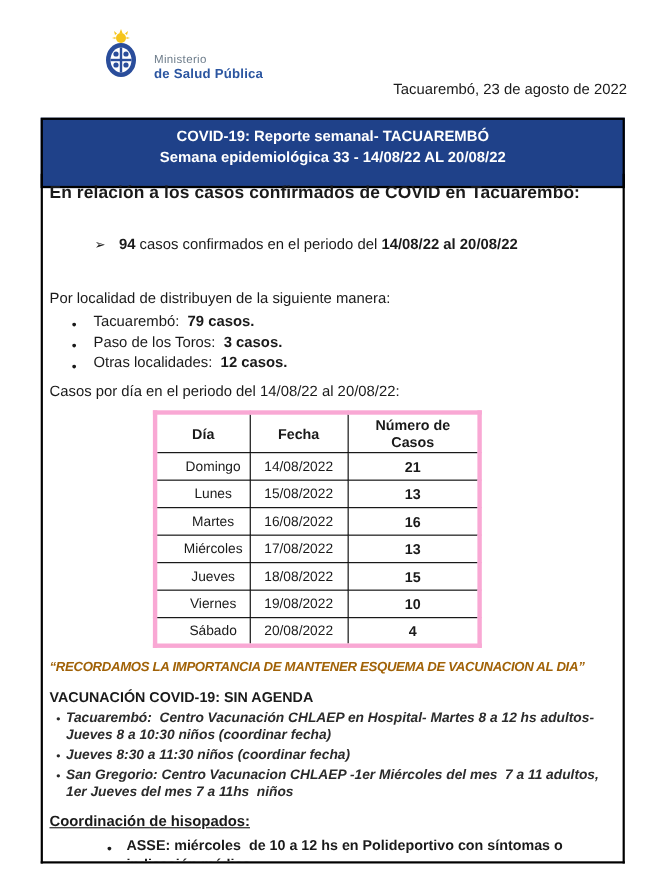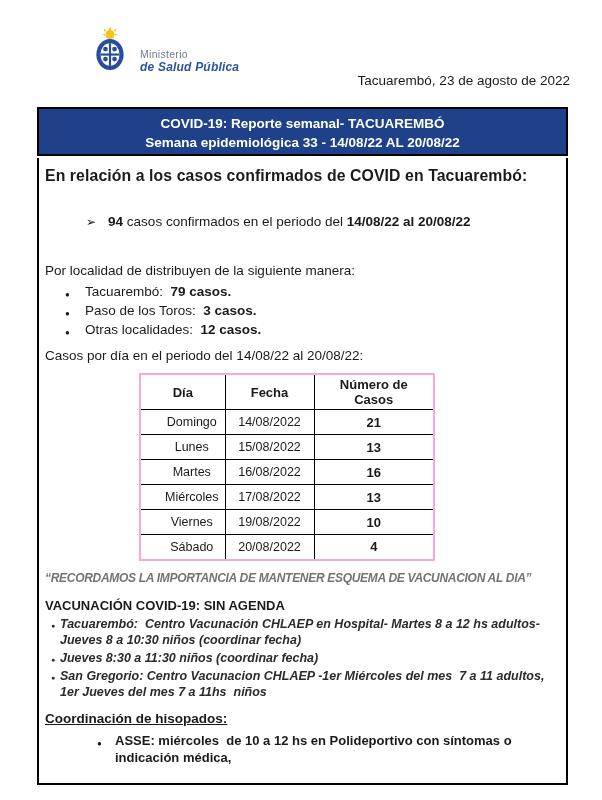--- a/index.html
+++ b/index.html
@@ -11,28 +11,28 @@
     font-family: "Liberation Sans", sans-serif;
     color: #1a1a1a;
     overflow: hidden;
   }
   
   .logo {
     position: absolute; left: 90px; top: 26px;
     display: flex; align-items: flex-end; gap: 10px;
   }
   .logo-text .l1 { font-size: 10.5px; color: #6e7d8b; letter-spacing: 0.3px; }
-  .logo-text .l2 { font-size: 12px; color: #2b55a0; font-weight: bold; letter-spacing: 0.2px; font-style: italic; }
+  .logo-text .l2 { font-size: 12px; color: #2b55a0; font-weight: bold; letter-spacing: 0.2px; }
   .dateline {
     position: absolute; right: 32px; top: 73px;
     font-size: 13.5px; color: #1a1a1a;
   }
   
   .banner {
-    position: absolute; left: 37px; top: 107px; width: 531px; height: 49px;
+    position: absolute; left: 37px; top: 107px; width: 531px; height: 64px;
     background: #1f4189; border: 2px solid #000;
     color: #ffffff; font-weight: bold; font-size: 13.5px;
     text-align: center; line-height: 19px; padding-top: 5px;
   }
   
   .box {
     position: absolute; left: 37px; top: 158px; width: 531px; height: 627px;
     border: 2px solid #000; border-top: none;
     padding: 6px 6px; overflow: hidden;
   }
@@ -46,35 +46,35 @@
   .intro { font-size: 13.5px; line-height: 18px; margin-bottom: 2px; }
   ul.loc { list-style: none; margin: 0 0 6px 0; padding: 0; }
   ul.loc li {
     position: relative; padding-left: 40px; font-size: 13.5px; line-height: 19px;
     white-space: pre-wrap;
   }
   ul.loc li::before { content: "●"; position: absolute; left: 20px; font-size: 8px; top: 3px; }
   .intro2 { font-size: 13.5px; line-height: 18px; margin-top: 8px; }
   
   table.daily {
-    border-collapse: collapse; border: 2px solid #f9a8d4;
+    border-collapse: collapse; border: 4px solid #f9a8d4;
     margin: 8px 0 8px 94px;
   }
   table.daily th, table.daily td { border: 1.5px solid #000; }
   table.daily th {
     font-size: 13px; font-weight: bold; text-align: center;
     height: 29px; padding: 2px 8px;
   }
   table.daily td { font-size: 12.5px; height: 25px; padding: 2px 6px; }
   table.daily td.day { width: 82px; text-align: center; padding-left: 24px; }
   table.daily td.date { width: 89px; text-align: center; }
   table.daily td.num { width: 120px; text-align: center; font-weight: bold; font-size: 13px; }
   
   .reminder {
-    color: #737373; font-weight: bold; font-style: italic;
+    color: #a16207; font-weight: bold; font-style: italic;
     font-size: 12px; letter-spacing: -0.3px; white-space: nowrap;
     margin: 9px 0 11px 0; line-height: 16px;
   }
   .vacc-h { font-size: 13px; font-weight: bold; line-height: 17px; margin-bottom: 2px; }
   ul.vacc { list-style: none; margin: 0 0 6px 0; padding: 0; }
   ul.vacc li {
     position: relative; padding-left: 15px; margin-bottom: 2px;
     font-size: 12.5px; font-weight: bold; font-style: italic; color: #2b2b2b;
     line-height: 16px;
   }
@@ -173,20 +173,25 @@
         <td class="day">Martes</td>
         <td class="date">16/08/2022</td>
         <td class="num">16</td>
       </tr>
       <tr>
         <td class="day">Miércoles</td>
         <td class="date">17/08/2022</td>
         <td class="num">13</td>
       </tr>
       <tr>
+        <td class="day">Jueves</td>
+        <td class="date">18/08/2022</td>
+        <td class="num">15</td>
+      </tr>
+      <tr>
         <td class="day">Viernes</td>
         <td class="date">19/08/2022</td>
         <td class="num">10</td>
       </tr>
       <tr>
         <td class="day">Sábado</td>
         <td class="date">20/08/2022</td>
         <td class="num">4</td>
       </tr>
     </tbody>

